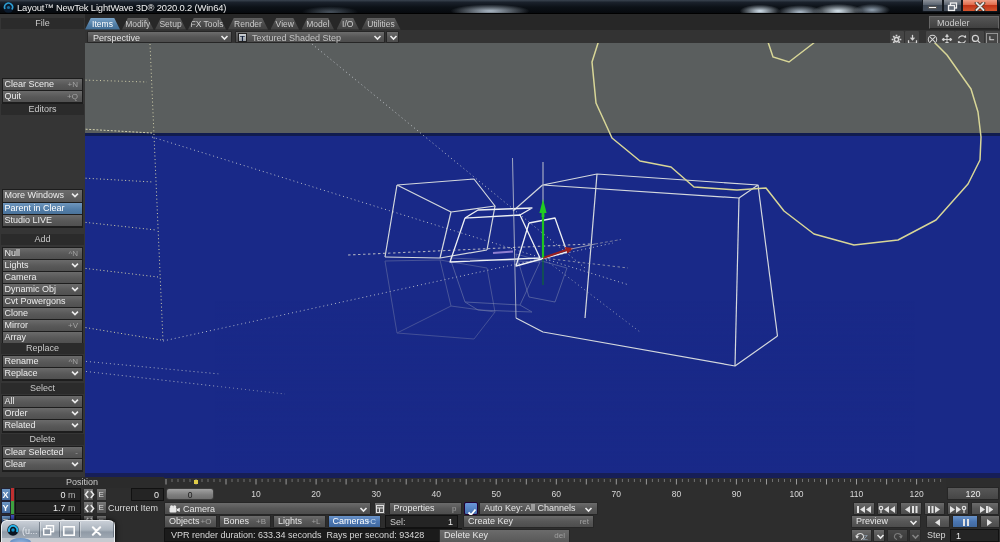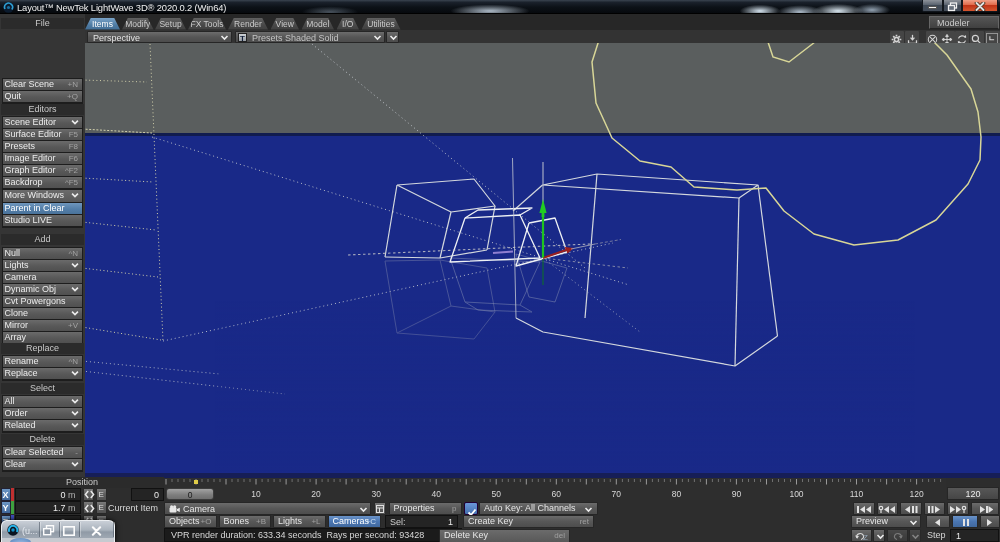--- a/index.html
+++ b/index.html
@@ -116,21 +116,21 @@
 </div>
 <div id="toolbar" class="abs"></div>
 <div class="dd abs" style="left:87px;top:30.5px;width:145px;height:12.5px">
       <span class="ddlabel">Perspective</span>
       <svg class="chev" style="left:132px;top:1.5px" width="9" height="9" viewBox="0 0 9 9">
         <path d="M1.5 3 L4.5 6 L7.5 3" stroke="#ececec" stroke-width="1.6" fill="none"></path>
       </svg>
     </div>
 <div class="dd abs" style="left:235px;top:30.5px;width:150px;height:12.5px">
       <div class="abs" style="left:2px;top:1.5px;width:9px;height:9px;background:linear-gradient(180deg,#cdd1d5,#9aa0a6);border:1px solid #222;color:#13203a;font-size:8px;font-weight:bold;text-align:center;line-height:9px">T</div>
-      <span class="ddlabel" style="left:16px;color:#c4c4c4">Presets Shaded Solid</span>
+      <span class="ddlabel" style="left:16px;color:#c4c4c4">Textured Shaded Step</span>
       <svg class="chev" style="left:137px;top:1.5px" width="9" height="9" viewBox="0 0 9 9">
         <path d="M1.5 3 L4.5 6 L7.5 3" stroke="#ececec" stroke-width="1.6" fill="none"></path>
       </svg>
     </div>
 <div class="dd abs" style="left:386px;top:30.5px;width:13px;height:12.5px">
       <svg class="chev" style="left:1.5px;top:1.5px" width="9" height="9" viewBox="0 0 9 9">
         <path d="M1.5 3 L4.5 6 L7.5 3" stroke="#ececec" stroke-width="1.6" fill="none"></path>
       </svg>
     </div>
 <div class="abs" style="left:889.5px;top:30.5px;width:14.5px;height:13.5px;background:#454545;border-radius:1px;text-align:center"><svg width="11" height="11" viewBox="0 0 13 13" style="margin-top:1.2px">
@@ -180,30 +180,20 @@
         <rect x="0.5" y="0.5" width="12" height="12" fill="none" stroke="#9a9a9a"></rect>
         <path d="M4.2 3.5v3.8h4.6" stroke="#d4d4d4" stroke-width="1.2" fill="none"></path>
       </svg></div>
 <div id="sidebar" class="abs"></div>
 <div class="shead abs" style="top:17.5px;left:1px;width:83px">File</div>
 <div class="sgroup abs" style="top:77.5px">
       <div class="sbtn" style="height:11.5px">Clear Scene<span class="sc">+N</span></div>
       <div class="sbtn" style="height:11.5px">Quit<span class="sc">+Q</span></div>
     </div>
 <div class="shead abs" style="top:103.5px;left:1px;width:83px">Editors</div>
-<div class="sgroup abs" style="top:115.5px">
-      <div class="sbtn" style="height:11.5px">Scene Editor<svg class="cv" width="8" height="7" viewBox="0 0 9 7">
-          <path d="M1.2 1.4 L4.5 4.8 L7.8 1.4" stroke="#ececec" stroke-width="1.8" fill="none"></path>
-        </svg></div>
-      <div class="sbtn" style="height:11.5px">Surface Editor<span class="sc">F5</span></div>
-      <div class="sbtn" style="height:11.5px">Presets<span class="sc">F8</span></div>
-      <div class="sbtn" style="height:11.5px">Image Editor<span class="sc">F6</span></div>
-      <div class="sbtn" style="height:11.5px">Graph Editor<span class="sc">^F2</span></div>
-      <div class="sbtn" style="height:11.5px">Backdrop<span class="sc">^F5</span></div>
-    </div>
 <div class="sgroup abs" style="top:188.5px">
       <div class="sbtn" style="height:22px">More Windows<svg class="cv" width="8" height="7" viewBox="0 0 9 7">
           <path d="M1.2 1.4 L4.5 4.8 L7.8 1.4" stroke="#ececec" stroke-width="1.8" fill="none"></path>
         </svg></div>
     </div>
 <div class="sgroup abs" style="top:201.5px">
       <div class="sbtn hl" style="height:11.5px">Parent in Clear</div>
       <div class="sbtn" style="height:11.5px">Studio LIVE</div>
     </div>
 <div class="shead abs" style="top:233.5px;left:1px;width:83px">Add</div>

